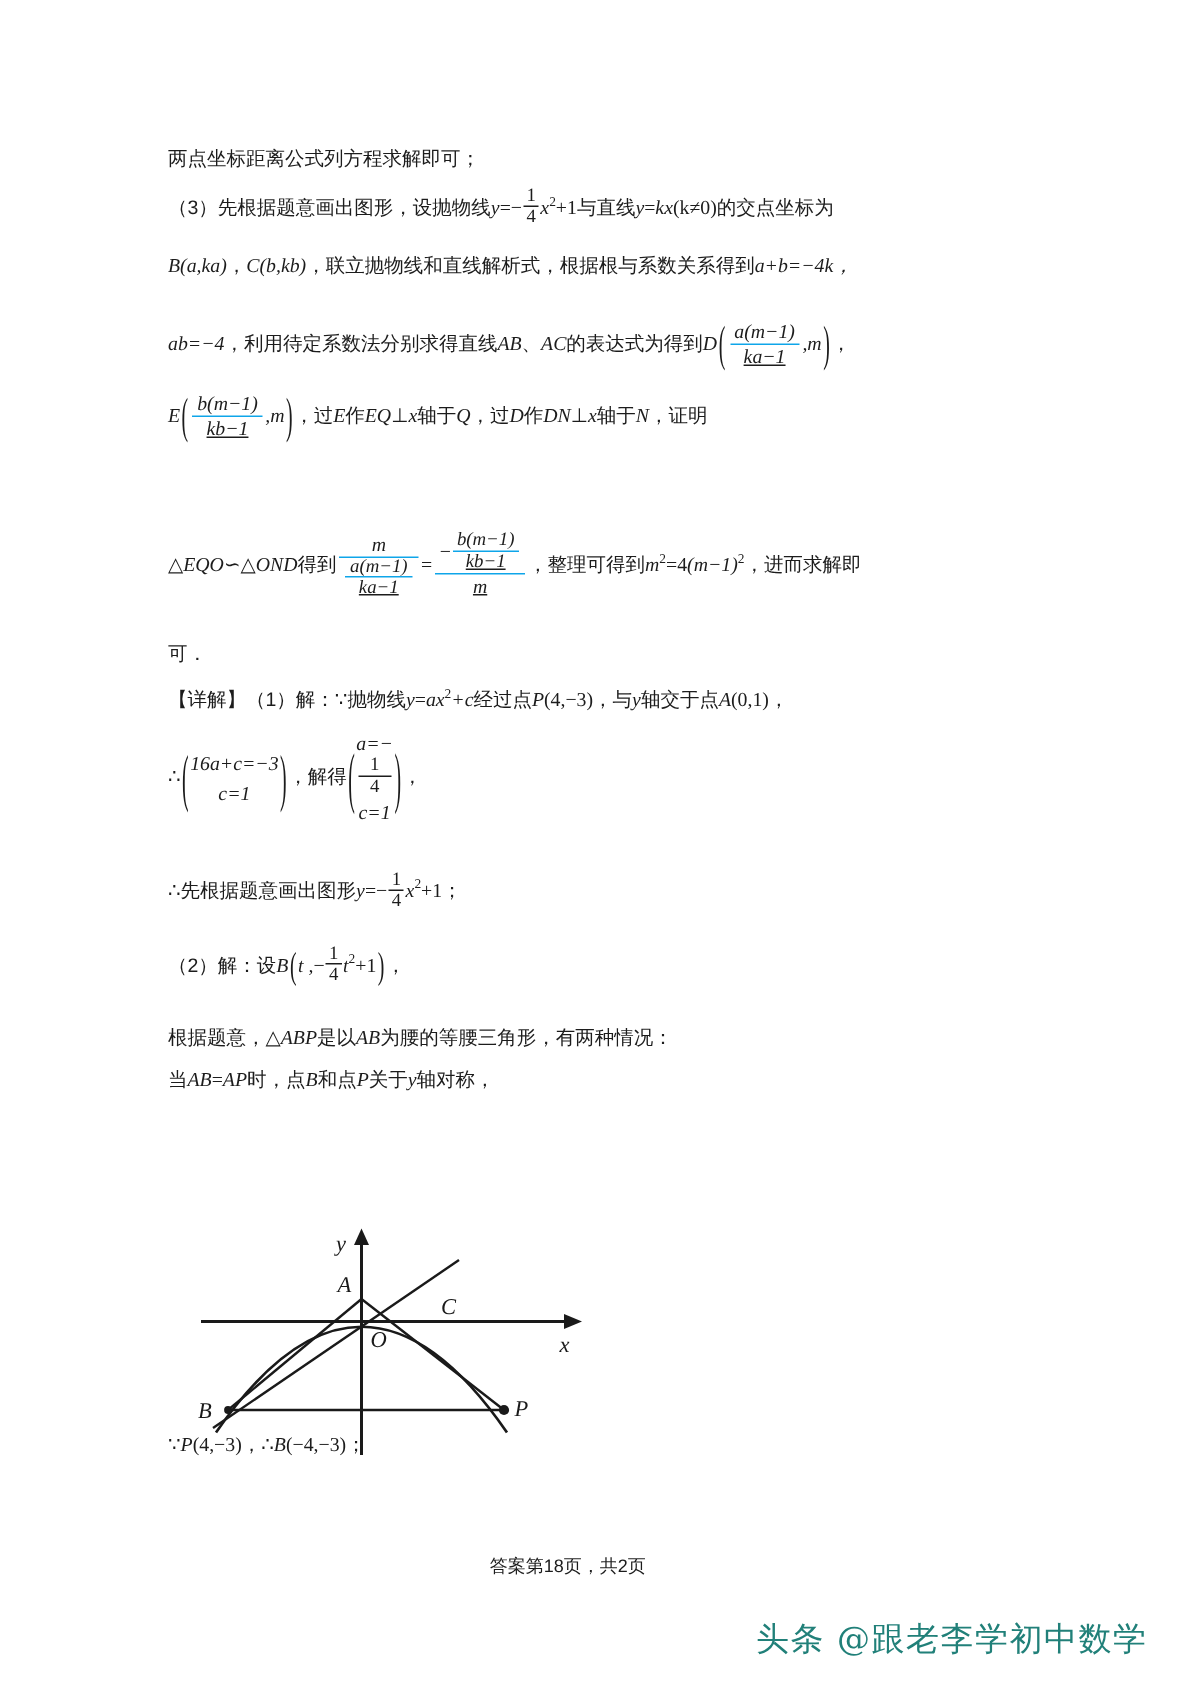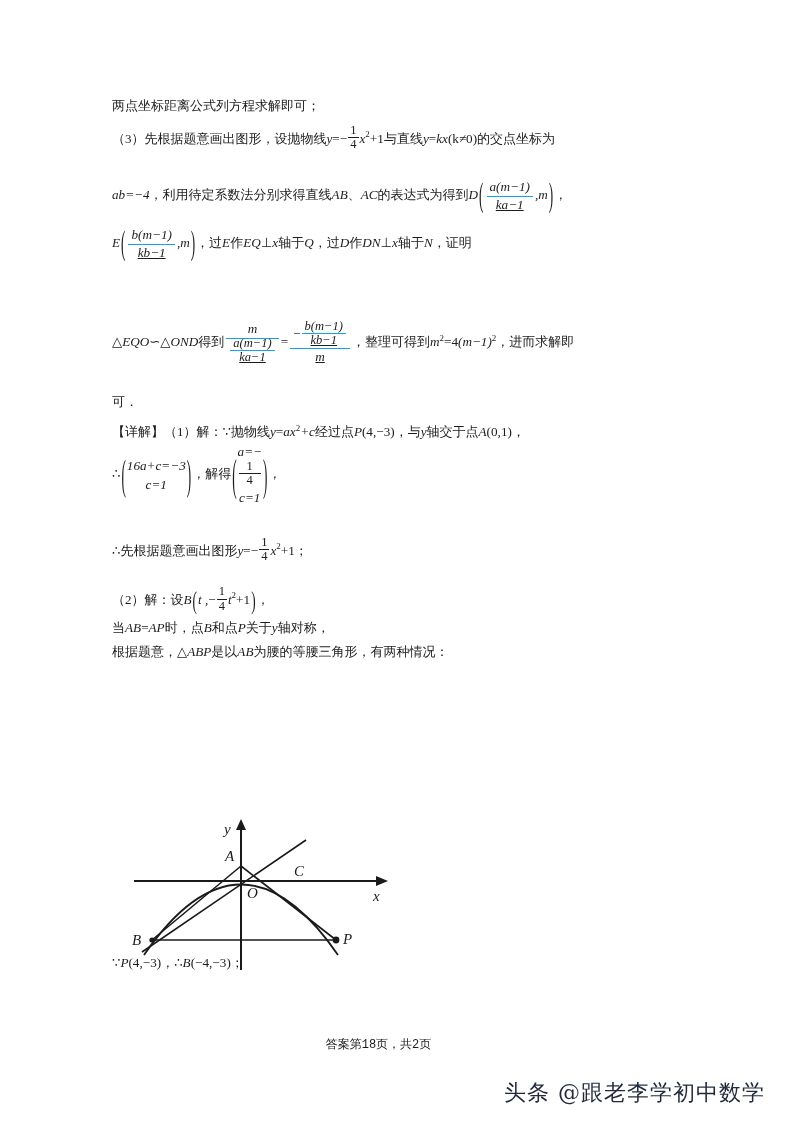--- a/index.html
+++ b/index.html
@@ -31,21 +31,21 @@
   .line {
     font-size: 13.2px;
     line-height: 1.5;
     color: #1c1c1c;
     margin: 0 0 4px 0;
     white-space: nowrap;
   }
   .para {
     margin-bottom: 10px;
   }
-  .cn { font-family: Liberation Serif, serif; font-size: 13px; text-align: center; }
+  .cn { font-family: Liberation Sans, sans-serif; font-size: 13px; text-align: center; }
   .mi { font-style: italic; font-family: "Liberation Serif", serif; }
   .mn { font-family: "Liberation Serif", serif; }
   .op { font-family: "Liberation Serif", serif; }
   sup.expn { font-size: 0.68em; vertical-align: super; font-style: normal; }
 
   
   .frac {
     display: inline-block;
     vertical-align: middle;
     text-align: center;
@@ -99,95 +99,98 @@
     width: 270px;
     height: 172px;
   }
   .footer {
     position: absolute;
     left: 0;
     top: 1036px;
     width: 757px;
     text-align: center;
     font-size: 12px;
-    font-family: Liberation Mono, monospace;
+    font-family: Liberation Sans, sans-serif;
     color: #1c1c1c;
   }
   .watermark {
     position: absolute;
     right: 28px;
     top: 1078px;
     font-size: 22px;
     font-family: "DejaVu Serif", serif;
-    color: #0f172a;
+    color: #0f766e;
     letter-spacing: 1px;
     white-space: nowrap;
     opacity: 0.92;
   }
 </style>
 </head>
 <body>
 
 <div class="page">
 
   <div class="content">
 
     <div class="line para">
       <span class="cn">两点坐标距离公式列方程求解即可；</span>
     </div>
 
     <div class="line tall">
       <span class="cn">（3）先根据题意画出图形，设抛物线</span><span class="mi">y</span><span class="op">=</span><span class="op">−</span><span class="frac"><span class="num mn">1</span><span class="den mn">4</span></span><span class="mi">x</span><sup class="expn">2</sup><span class="mn">+1</span><span class="cn">与直线</span><span class="mi">y</span><span class="op">=</span><span class="mi">k</span><span class="mi">x</span><span class="mn">(k≠0)</span><span class="cn">的交点坐标为</span>
     </div>
 
+    <div class="line para">
+      <span class="mi">B</span><span class="mi">(a,ka)</span><span class="cn">，</span><span class="mi">C</span><span class="mi">(b,kb)</span><span class="cn">，联立抛物线和直线解析式，根据根与系数关系得到</span><span class="mi">a+b=−4k，</span>
+    </div>
 
     <div class="line tall" style="margin-top:26px;">
       <span class="mi">ab=−4</span><span class="cn">，利用待定系数法分别求得直线</span><span class="mi">AB</span><span class="cn">、</span><span class="mi">AC</span><span class="cn">的表达式为得到</span><span class="mi">D</span><span class="paren">(</span><span class="bigfrac"><span class="num mi">a(m−1)</span><span class="den mi">ka−1</span></span><span class="mi">,m</span><span class="paren">)</span><span class="cn">，</span>
     </div>
 
     <div class="line tall" style="margin-bottom:60px;">
       <span class="mi">E</span><span class="paren">(</span><span class="bigfrac"><span class="num mi">b(m−1)</span><span class="den mi">kb−1</span></span><span class="mi">,m</span><span class="paren">)</span><span class="cn">，过</span><span class="mi">E</span><span class="cn">作</span><span class="mi">EQ</span><span class="op">⊥</span><span class="mi">x</span><span class="cn">轴于</span><span class="mi">Q</span><span class="cn">，过</span><span class="mi">D</span><span class="cn">作</span><span class="mi">DN</span><span class="op">⊥</span><span class="mi">x</span><span class="cn">轴于</span><span class="mi">N</span><span class="cn">，证明</span>
     </div>
 
     <div class="line" style="line-height:1.1;margin-bottom:26px;">
       <span class="op">△</span><span class="mi">EQO</span><span class="op">∽</span><span class="op">△</span><span class="mi">OND</span><span class="cn">得到</span><span class="bigfrac"><span class="num mi">m</span><span class="den"><span class="frac"><span class="num mi">a(m−1)</span><span class="den mi">ka−1</span></span></span></span><span class="op">=</span><span class="bigfrac"><span class="num"><span class="op">−</span><span class="frac"><span class="num mi">b(m−1)</span><span class="den mi">kb−1</span></span></span><span class="den mi">m</span></span><span class="cn">，整理可得到</span><span class="mi">m</span><sup class="expn">2</sup><span class="mn">=4</span><span class="mi">(m−1)</span><sup class="expn">2</sup><span class="cn">，进而求解即</span>
     </div>
 
     <div class="line para">
       <span class="cn">可．</span>
     </div>
 
-    <div class="line" style="margin-bottom:0;">
+    <div class="line" style="margin-bottom:10px;">
       <span class="cn">【详解】</span><span class="cn">（1）解：</span><span class="op">∵</span><span class="cn">抛物线</span><span class="mi">y</span><span class="op">=</span><span class="mi">a</span><span class="mi">x</span><sup class="expn">2</sup><span class="mi">+c</span><span class="cn">经过点</span><span class="mi">P</span><span class="mn">(4,−3)</span><span class="cn">，与</span><span class="mi">y</span><span class="cn">轴交于点</span><span class="mi">A</span><span class="mn">(0,1)</span><span class="cn">，</span>
     </div>
 
     <div class="line" style="line-height:1.15;margin-bottom:30px;">
       <span class="op">∴</span><span class="paren paren-sys">(</span><span class="stack"><span class="mi">16a+c=−3</span><span class="mi">c=1</span></span><span class="paren paren-sys">)</span><span class="cn">，</span><span class="cn">解得</span><span class="paren paren-xl">(</span><span class="stack"><span>
             <span class="mi">a=−</span>
             <span class="frac">
               <span class="num mn">1</span>
               <span class="den mn">4</span>
             </span>
           </span><span class="mi">c=1</span></span><span class="paren paren-xl">)</span><span class="cn">，</span>
     </div>
 
     <div class="line tall" style="margin-bottom:22px;">
       <span class="op">∴</span><span class="cn">先根据题意画出图形</span><span class="mi">y</span><span class="op">=</span><span class="op">−</span><span class="frac"><span class="num mn">1</span><span class="den mn">4</span></span><span class="mi">x</span><sup class="expn">2</sup><span class="mn">+1</span><span class="cn">；</span>
     </div>
 
-    <div class="line tall" style="margin-bottom:4px;">
+    <div class="line tall" style="margin-bottom:24px;">
       <span class="cn">（2）解：设</span><span class="mi">B</span><span class="paren paren-sm">(</span><span class="mi">t ,</span><span class="op">−</span><span class="frac"><span class="num mn">1</span><span class="den mn">4</span></span><span class="mi">t</span><sup class="expn">2</sup><span class="mn">+1</span><span class="paren paren-sm">)</span><span class="cn">，</span>
+    </div>
+
+    <div class="line" style="margin-bottom:8px;">
+      <span class="cn">根据题意，</span><span class="op">△</span><span class="mi">ABP</span><span class="cn">是以</span><span class="mi">AB</span><span class="cn">为腰的等腰三角形，有两种情况：</span>
     </div>
 
     <div class="line">
       <span class="cn">当</span><span class="mi">AB</span><span class="op">=</span><span class="mi">AP</span><span class="cn">时，点</span><span class="mi">B</span><span class="cn">和点</span><span class="mi">P</span><span class="cn">关于</span><span class="mi">y</span><span class="cn">轴对称，</span>
-    </div>
-
-    <div class="line" style="margin-bottom:8px;">
-      <span class="cn">根据题意，</span><span class="op">△</span><span class="mi">ABP</span><span class="cn">是以</span><span class="mi">AB</span><span class="cn">为腰的等腰三角形，有两种情况：</span>
     </div>
 
   </div>
 
   <div class="figure-wrap">
     <svg width="270" height="172" viewBox="0 0 270 172">
 
       <line x1="6" y1="63" x2="248" y2="63" stroke="#1a1a1a" stroke-width="2"></line>
       <polygon points="248,58 260,63 248,68" fill="#1a1a1a"></polygon>
 

